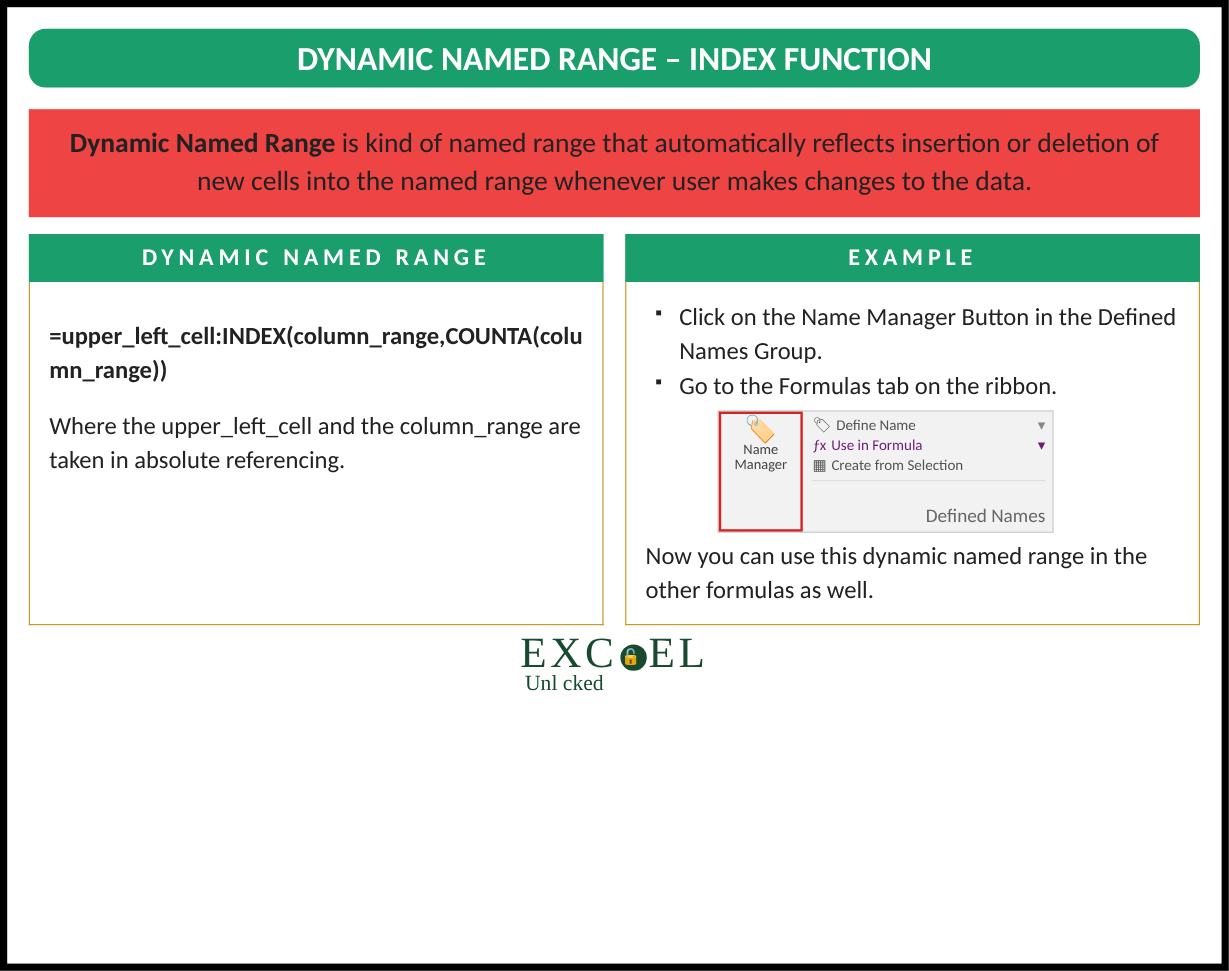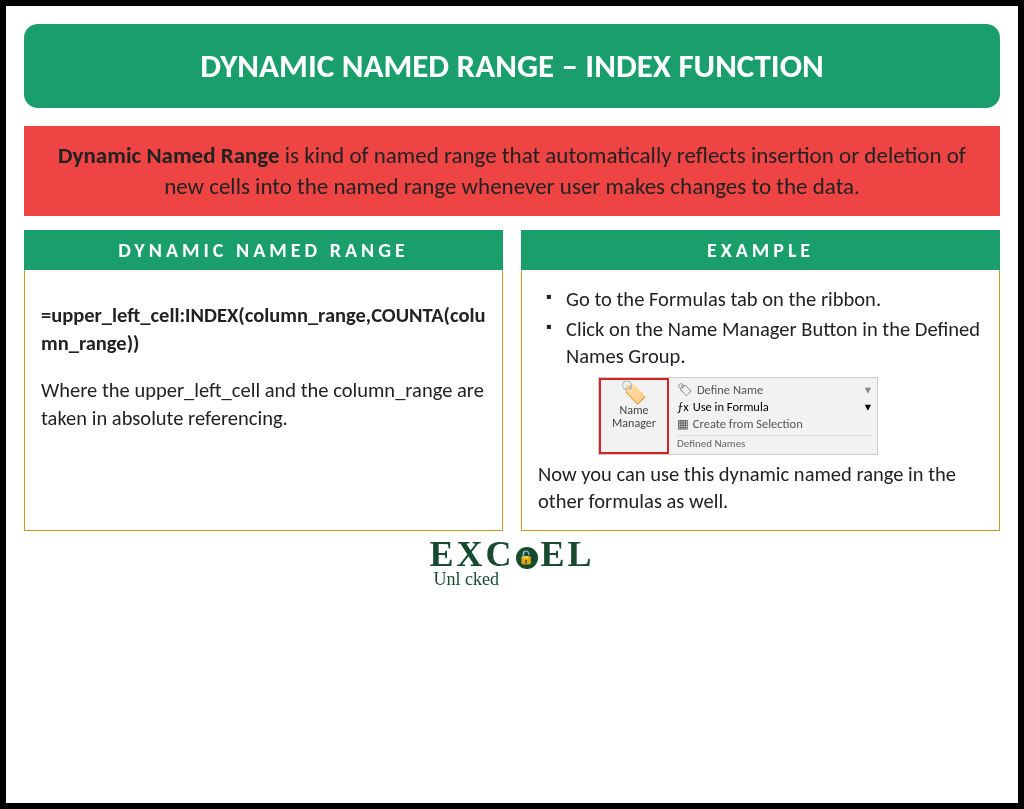--- a/index.html
+++ b/index.html
@@ -8,23 +8,23 @@
     background: #fff;
     width: 1024px;
     height: 809px;
     border: 6px solid #000;
     padding: 18px 18px 8px 18px;
   }
   .title-bar {
     background: #1a9e6b;
     color: #fff;
     font-weight: bold;
-    font-size: 33px;
-    text-align: center;
-    padding: 22px 10px;
+    font-size: 28px;
+    text-align: center;
+    padding: 7px 10px;
     border-radius: 14px;
   }
   .intro-box {
     background: #ef4444;
     color: #222;
     font-size: 23px;
     text-align: center;
     padding: 14px 30px;
     margin-top: 18px;
     line-height: 1.35;
@@ -101,40 +101,40 @@
     line-height: 1;
   }
   .ribbon-right {
     flex: 1;
     padding: 4px 6px 2px 8px;
     display: flex;
     flex-direction: column;
     justify-content: space-between;
   }
   .rr-row { display: flex; align-items: center; gap: 4px; font-size: 12.5px; color: #555;}
-  .rr-group { text-align: left; font-size: 11px; color: #666; border-top: 1px solid #ddd; margin-top: 2px; padding-top: 1px;}
+  .rr-group { text-align: right; font-size: 16px; color: #666; border-top: 1px solid #ddd; margin-top: 2px; padding-top: 19px;}
   .footer {
     display: flex;
     align-items: center;
     justify-content: center;
     gap: 30px;
     margin-top: 6px;
   }
   .logo {
     display: flex;
     flex-direction: column;
     align-items: center;
     line-height: 0.95;
   }
   .logo-top {
     font-family: 'Times New Roman', serif;
     font-size: 36px;
     letter-spacing: 3px;
     color: #174a2e;
-    font-weight: 700;
+    font-weight: 400;
     display: flex;
     align-items: center;
   }
   .lock-circle {
     width: 22px; height: 22px;
     background: #174a2e;
     border-radius: 50%;
     display: inline-flex;
     align-items: center;
     justify-content: center;
@@ -182,35 +182,35 @@
     <div class="col-body">
       <div class="formula">=upper_left_cell:INDEX(column_range,COUNTA(column_range))</div>
       <div>Where the upper_left_cell and the column_range are taken in absolute referencing.</div>
     </div>
   </div>
 
   <div class="col">
     <div class="col-header">EXAMPLE</div>
     <div class="col-body">
       <ul class="steps">
+        <li>Click on the Name Manager Button in the Defined Names Group.</li>
         <li>Go to the Formulas tab on the ribbon.</li>
-        <li>Click on the Name Manager Button in the Defined Names Group.</li>
       </ul>
       <div class="ribbon-img">
         <div class="ribbon-left">
           <div class="tag-icon">🏷️</div>
           <div style="font-size:12px;line-height:1.05;">Name Manager</div>
         </div>
         <div class="ribbon-right">
           <div class="rr-row">
               <span>🏷</span>
               <span>Define Name</span> 
               <span style="margin-left:auto;color:#888;">▾</span>
             </div>
-          <div class="rr-row" style="color:#000000;">
+          <div class="rr-row" style="color:#701a75;">
               <span>ƒx</span>
               <span>Use in Formula</span> 
               <span style="margin-left:auto;">▾</span>
             </div>
           <div class="rr-row">
               <span>▦</span>
               <span>Create from Selection</span>
             </div>
           <div class="rr-group">Defined Names</div>
         </div>

